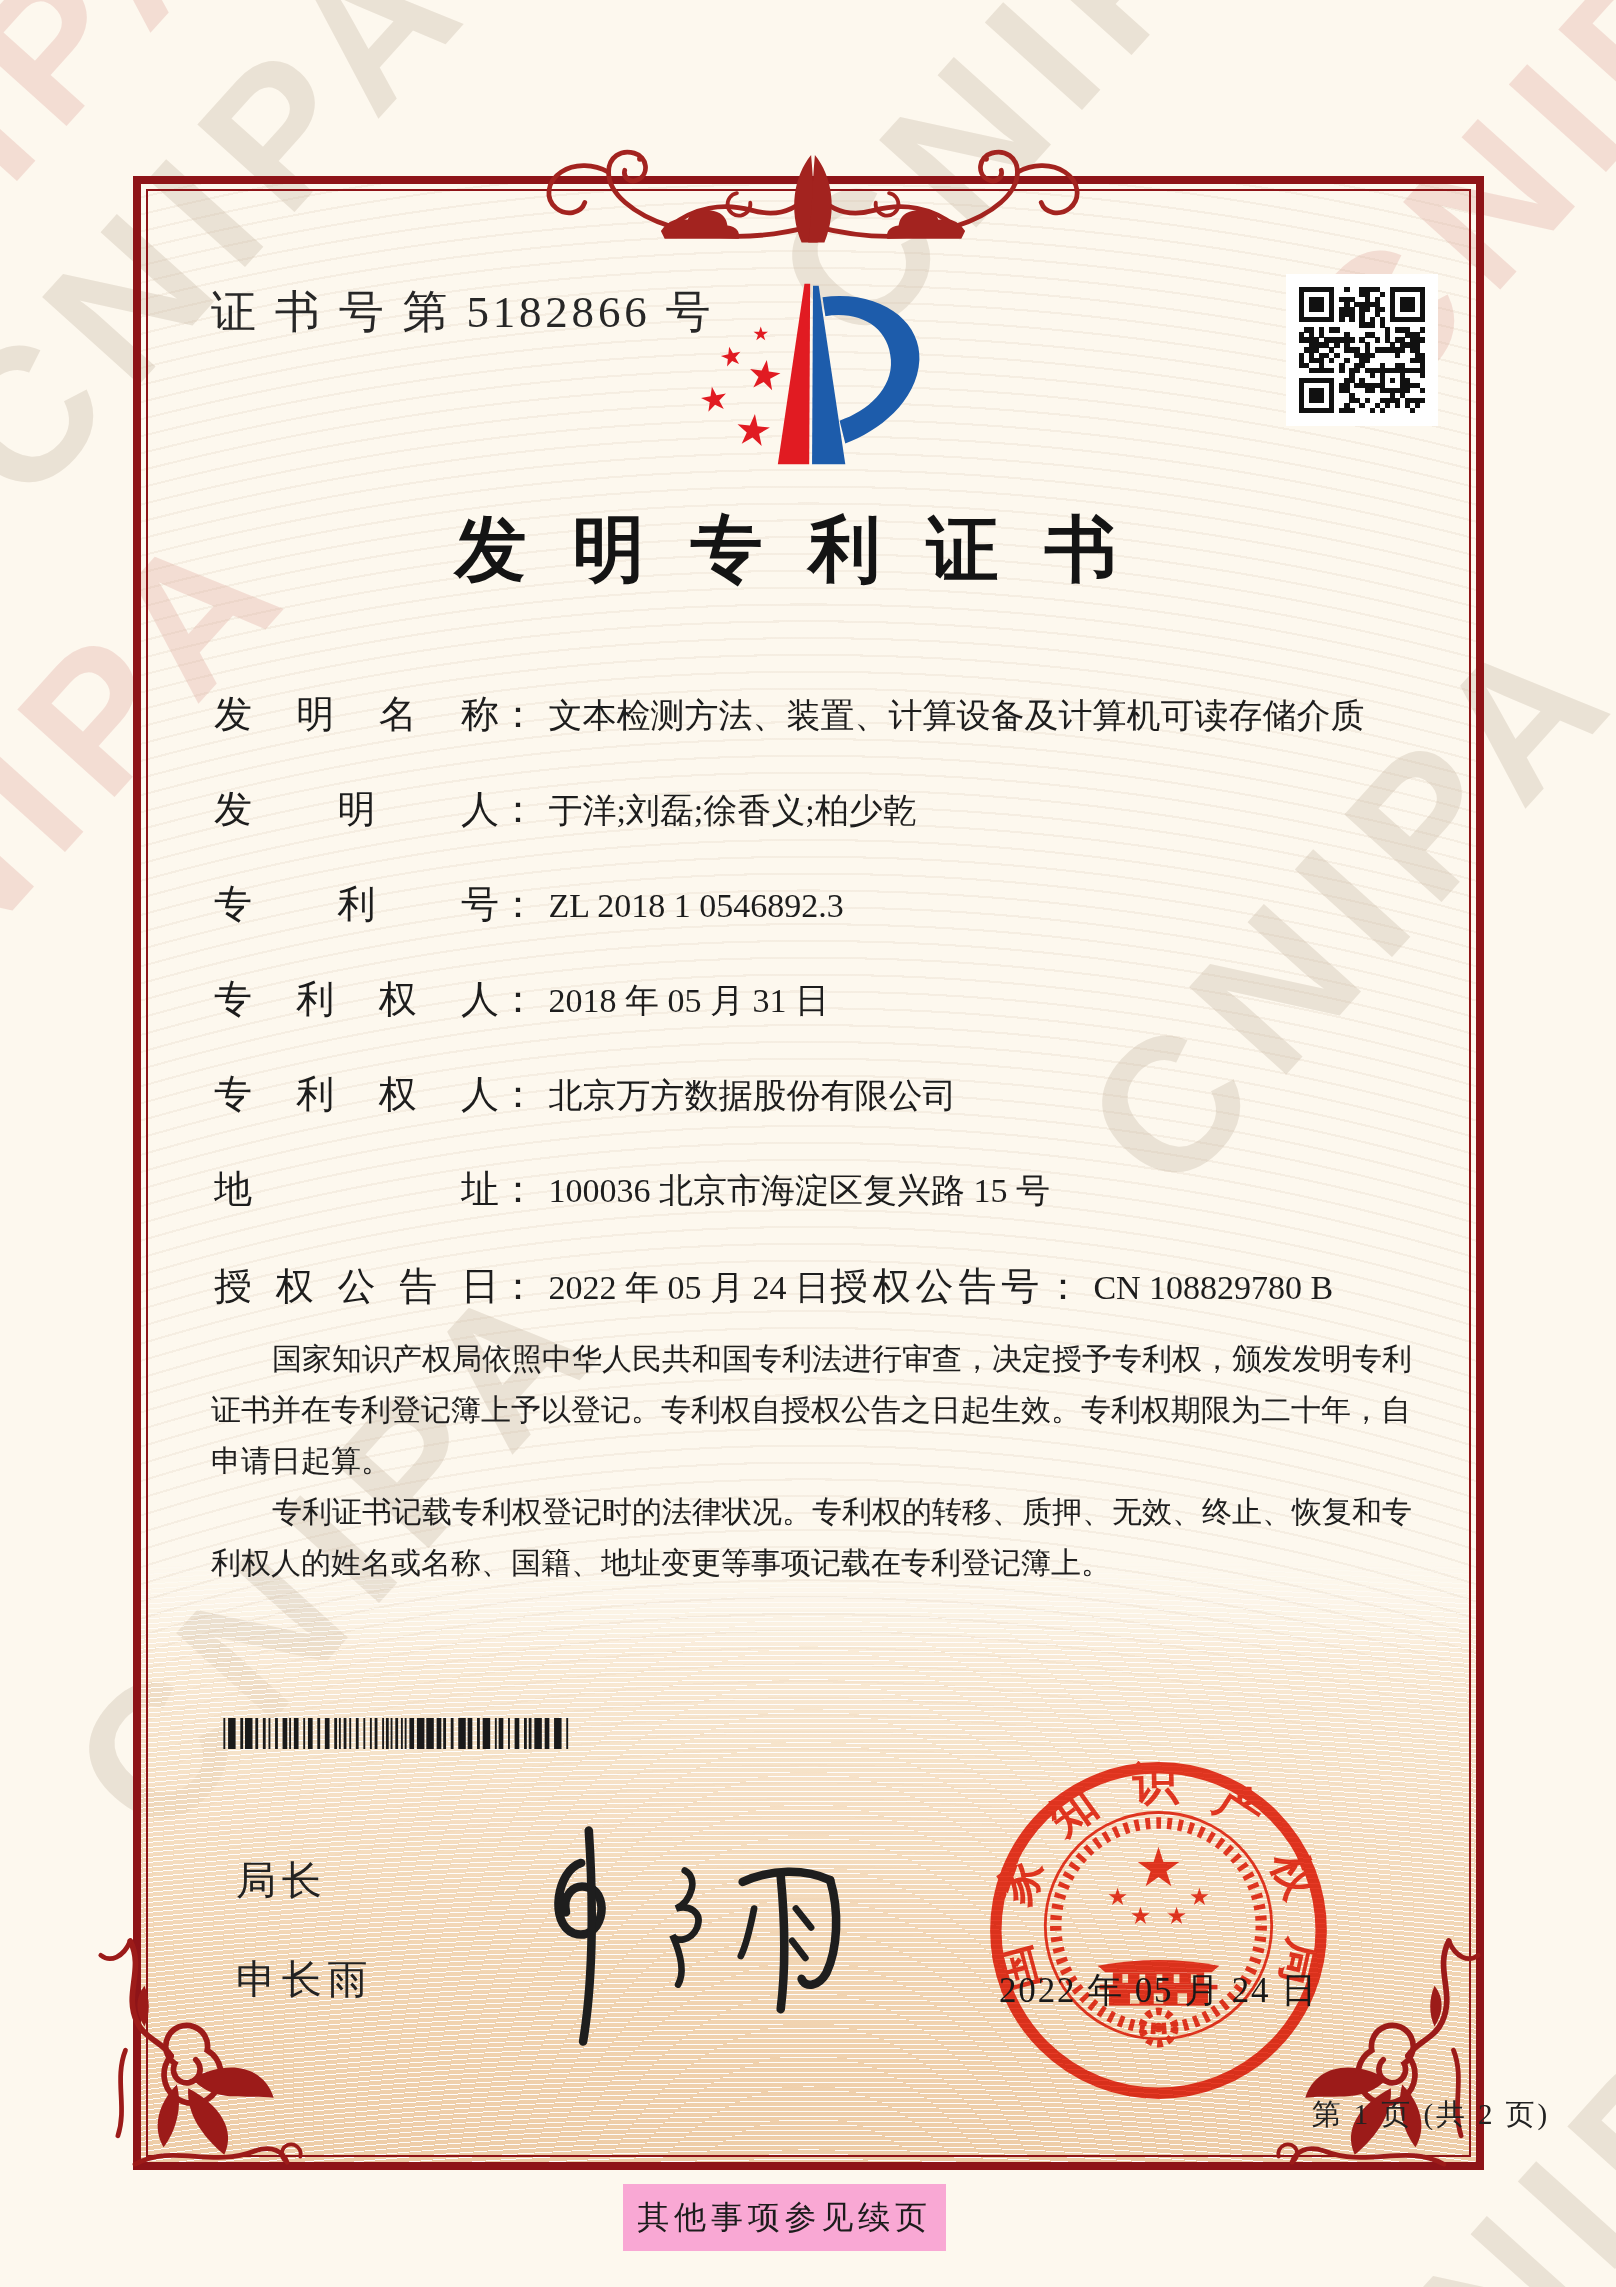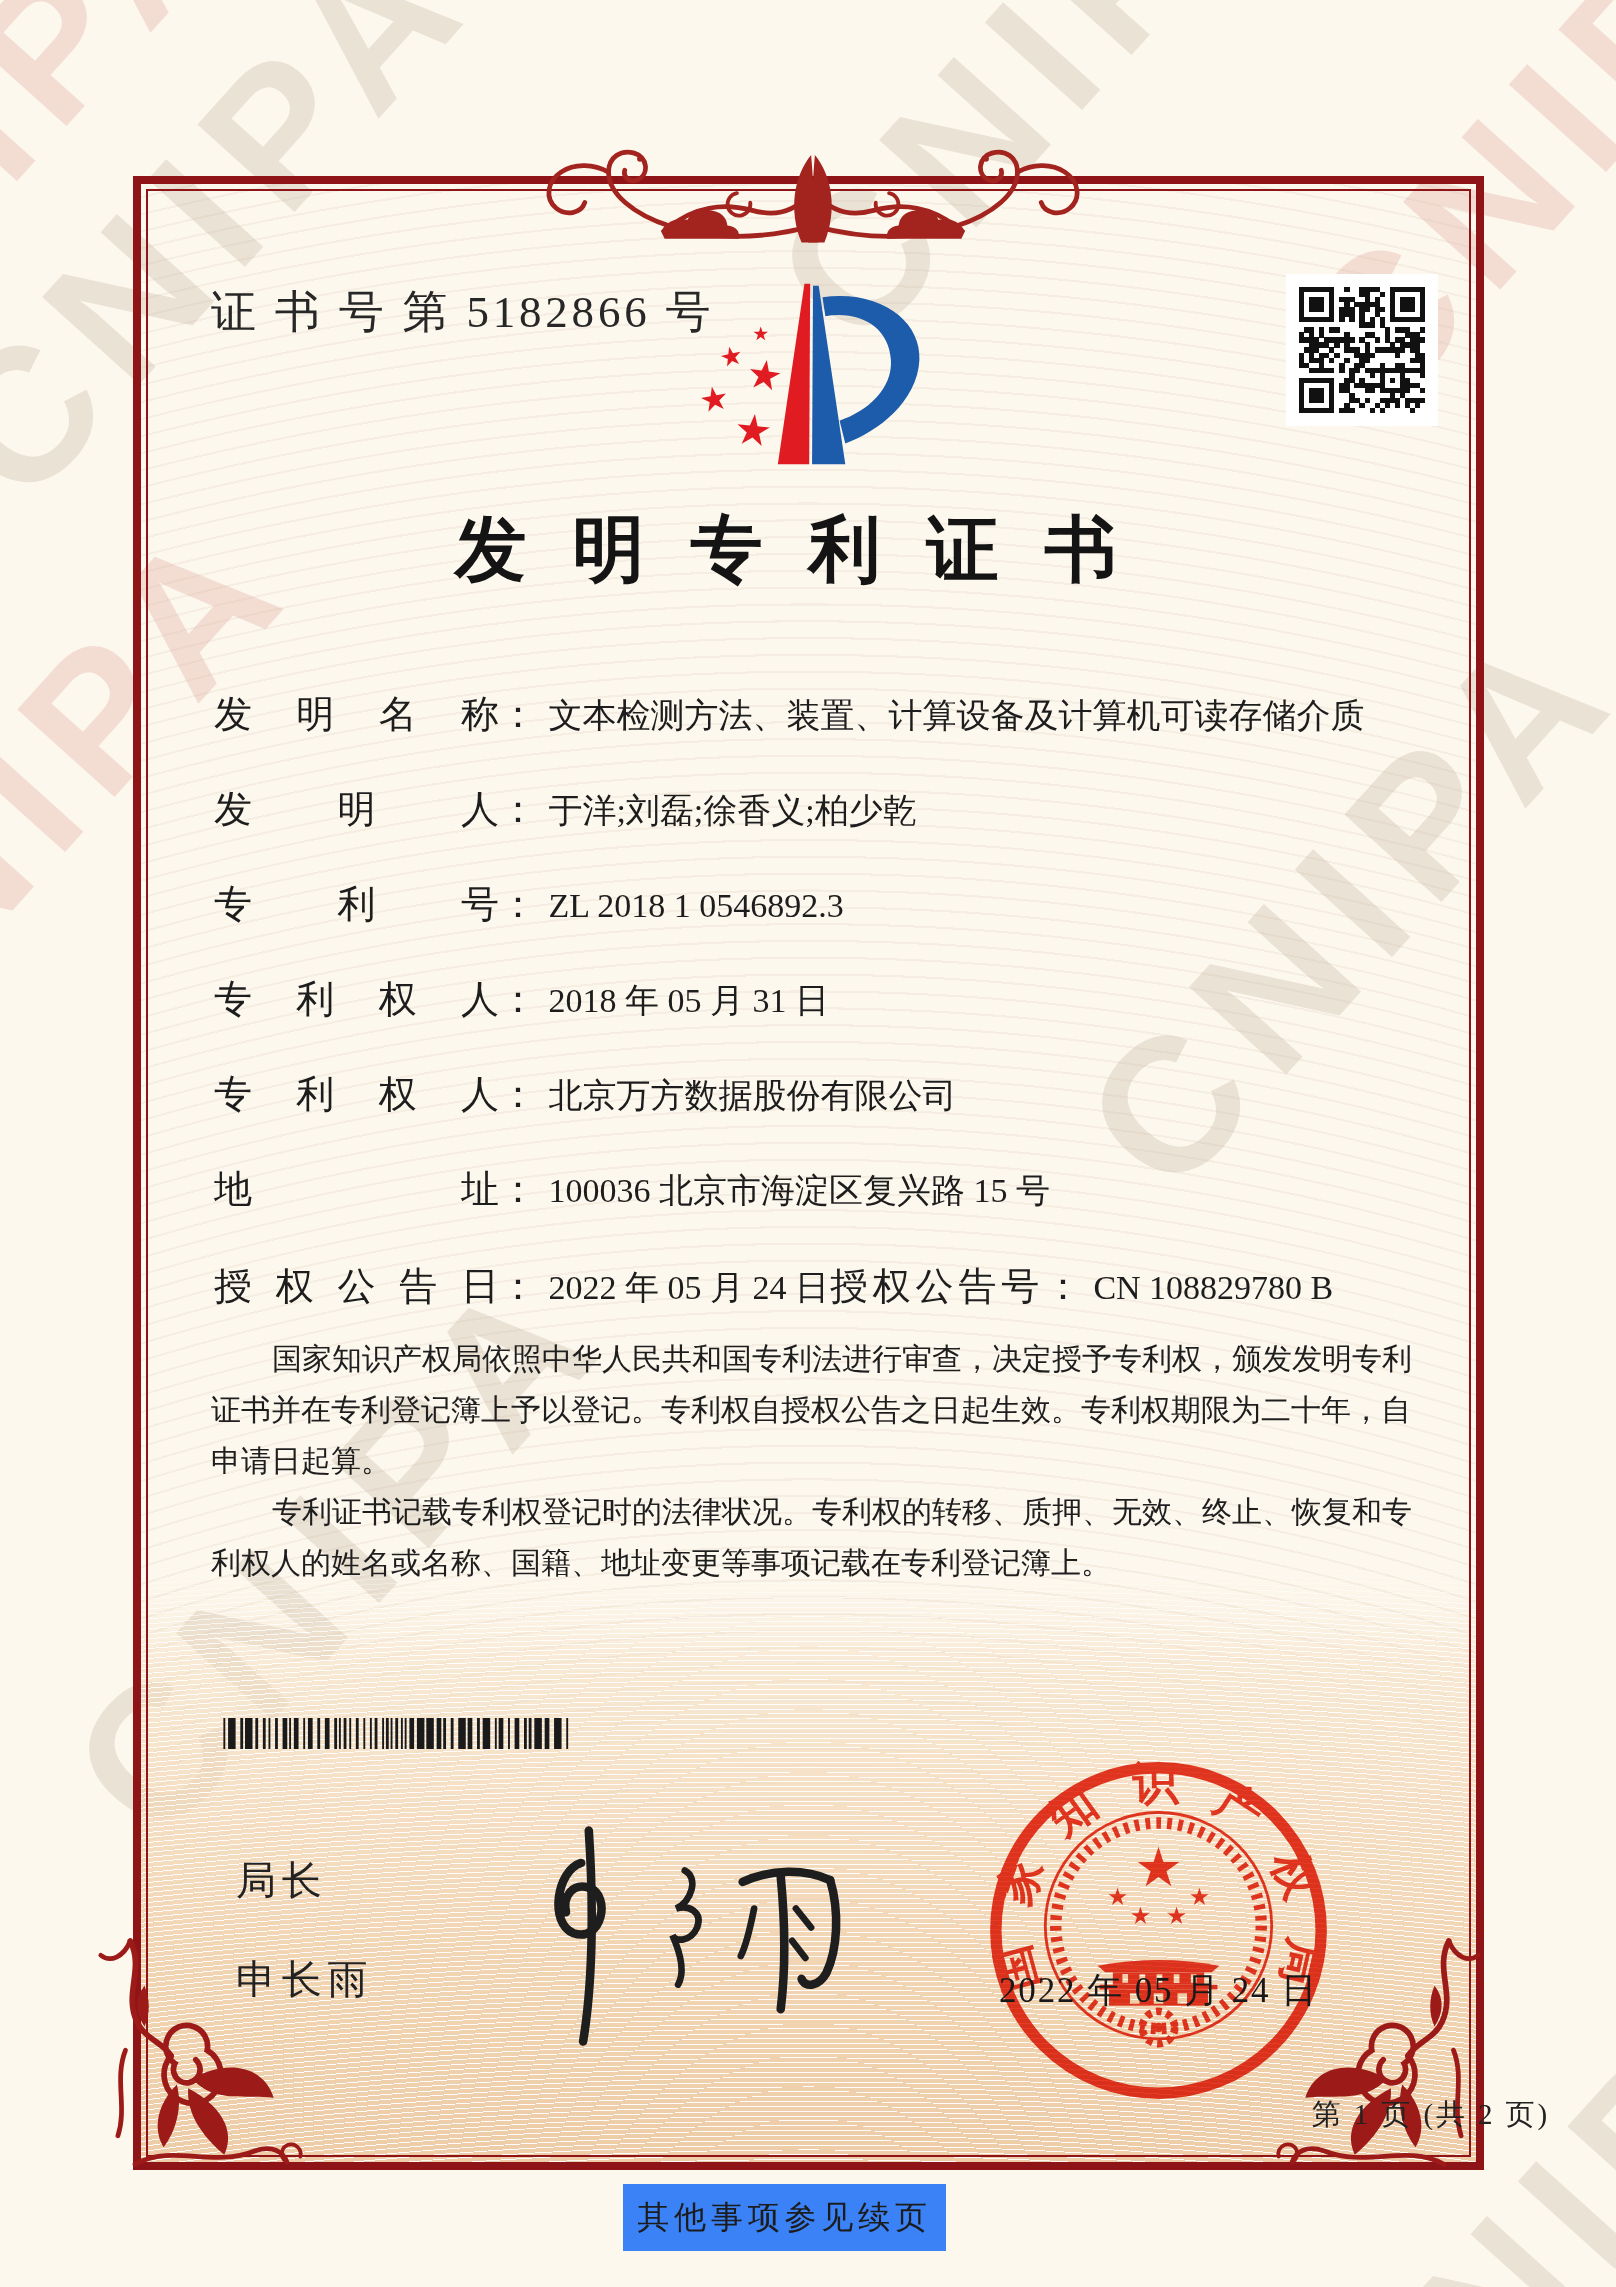--- a/index.html
+++ b/index.html
@@ -62,21 +62,21 @@
 
   .qrbox{position:absolute;left:1286px;top:274px;width:152px;height:152px;background:#fff;z-index:5;}
   .qrbox svg{position:absolute;left:13.3px;top:13.3px;}
 
   .seal{position:absolute;left:973px;top:1745px;z-index:6;mix-blend-mode:multiply;}
   .sealdate{position:absolute;left:978px;top:1967px;width:361px;text-align:center;
         font-size:35px;letter-spacing:1.9px;color:#191919;z-index:7;}
 
   .pageno{position:absolute;left:0;right:67px;top:2095px;text-align:right;font-size:29px;
         letter-spacing:2.9px;color:#222;z-index:5;}
-  .note{position:absolute;left:623px;top:2184px;width:323px;height:67px;background:#3b82f6;
+  .note{position:absolute;left:623px;top:2184px;width:323px;height:67px;background:#f9a8d4;
         text-align:center;line-height:67px;font-size:32px;letter-spacing:4.8px;color:#1c1c1c;z-index:5;}
 
   svg{display:block;}
 </style>
 </head>
 <body>
 
 <div class="page">
 
   <svg width="0" height="0" aria-hidden="true">

